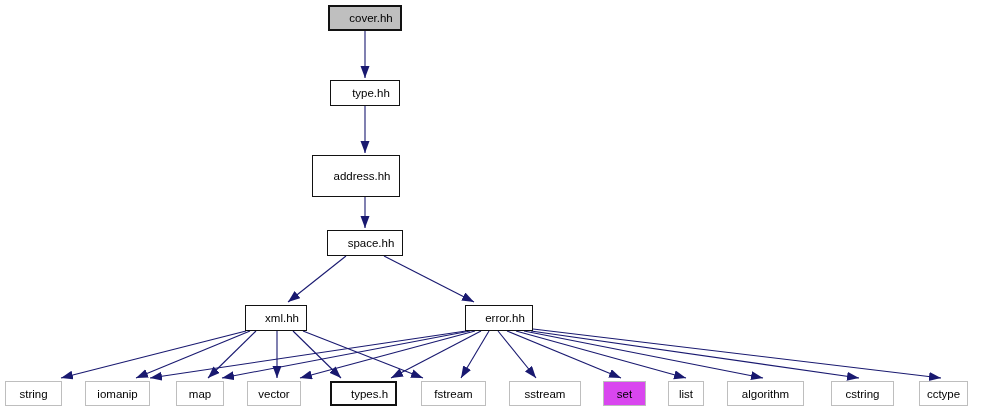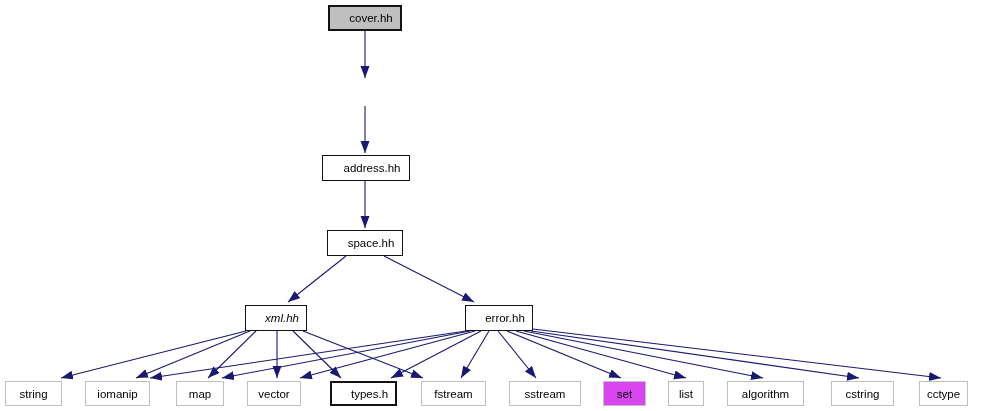--- a/index.html
+++ b/index.html
@@ -70,27 +70,30 @@
         <line x1="507" y1="331" x2="621" y2="378" stroke="#191970" stroke-width="1.1" marker-end="url(#arrow)"></line>
         <line x1="516" y1="331" x2="686" y2="378" stroke="#191970" stroke-width="1.1" marker-end="url(#arrow)"></line>
         <line x1="524" y1="331" x2="763" y2="378" stroke="#191970" stroke-width="1.1" marker-end="url(#arrow)"></line>
         <line x1="531" y1="331" x2="859" y2="378" stroke="#191970" stroke-width="1.1" marker-end="url(#arrow)"></line>
         <line x1="533" y1="329" x2="941" y2="378" stroke="#191970" stroke-width="1.1" marker-end="url(#arrow)"></line>
       </g>
   </svg>
 <div class="node clickable" style="left: 328px; top: 5px; width: 74px; height: 26px; background: rgb(191, 191, 191); border: 2px solid rgb(18, 18, 18);">
       <span>cover.hh</span>
     </div>
-    <div class="node clickable" style="left: 322px; top: 155px; width: 88px; height: 26px; background: rgb(255, 255, 255); border: 1px solid rgb(18, 18, 18);">
+    <div class="node clickable" style="left: 330px; top: 80px; width: 70px; height: 26px; background: rgb(255, 255, 255); border: 1px solid rgb(18, 18, 18);">
+      <span>type.hh</span>
+    </div>
+    <div class="node clickable" style="left: 312px; top: 155px; width: 88px; height: 42px; background: rgb(255, 255, 255); border: 1px solid rgb(18, 18, 18);">
       <span>address.hh</span>
     </div>
     <div class="node clickable" style="left: 327px; top: 230px; width: 76px; height: 26px; background: rgb(255, 255, 255); border: 1px solid rgb(18, 18, 18);">
       <span>space.hh</span>
     </div>
-    <div class="node clickable" style="left: 245px; top: 305px; width: 62px; height: 26px; background: rgb(255, 255, 255); border: 1px solid rgb(18, 18, 18); font-style: italic;">
+    <div class="node clickable" style="left: 245px; top: 305px; width: 62px; height: 26px; background: rgb(255, 255, 255); border: 1px solid rgb(18, 18, 18);">
       <span>xml.hh</span>
     </div>
     <div class="node clickable" style="left: 465px; top: 305px; width: 68px; height: 26px; background: rgb(255, 255, 255); border: 1px solid rgb(18, 18, 18);">
       <span>error.hh</span>
     </div>
     <div class="node" style="left: 5px; top: 381px; width: 57px; height: 25px; background: rgb(255, 255, 255); border: 1px solid rgb(190, 190, 190);">
       <span>string</span>
     </div>
     <div class="node" style="left: 85px; top: 381px; width: 65px; height: 25px; background: rgb(255, 255, 255); border: 1px solid rgb(190, 190, 190);">
       <span>iomanip</span>

